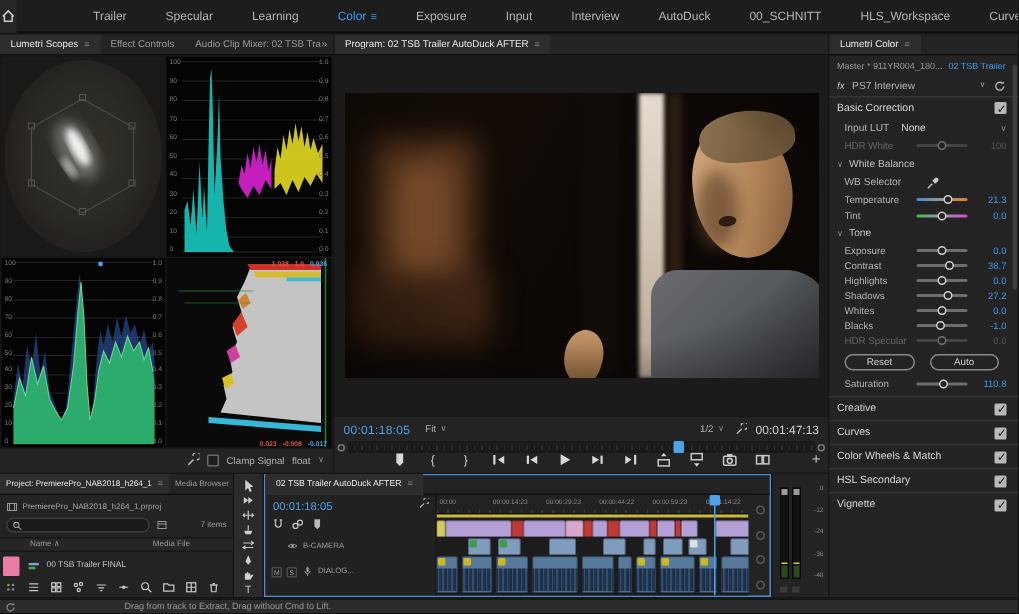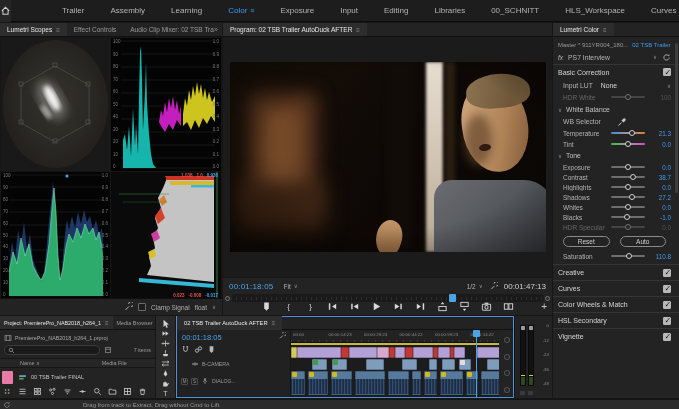--- a/index.html
+++ b/index.html
@@ -167,27 +167,27 @@
   <header id="menubar">
     <div id="home-btn">
         <span>
           <svg viewBox="0 0 12 12" width="11" height="11" fill="none" stroke="#d0d0d0" stroke-width="1.1">
             <path d="M2,6.5 L6,2.5 L10,6.5 M3.2,6 v4 h5.6 v-4"></path>
           </svg>
         </span>
       </div>
     <nav id="menu-items">
         <span class="menu-item">Trailer</span>
-        <span class="menu-item">Assembly</span>
+        <span class="menu-item">Specular</span>
         <span class="menu-item">Learning</span>
         <span class="menu-item active">Color<span class="pm">≡</span></span>
         <span class="menu-item">Exposure</span>
         <span class="menu-item">Input</span>
-        <span class="menu-item">Editing</span>
-        <span class="menu-item">Libraries</span>
+        <span class="menu-item">Interview</span>
+        <span class="menu-item">AutoDuck</span>
         <span class="menu-item">00_SCHNITT</span>
         <span class="menu-item">HLS_Workspace</span>
         <span class="menu-item">Curves in Scopes</span>
       </nav>
 
   </header>
 
   <section id="scopes-panel">
     <div class="tabbar">
       <span class="tab active"><span>Lumetri Scopes</span><span class="pm">≡</span></span>

